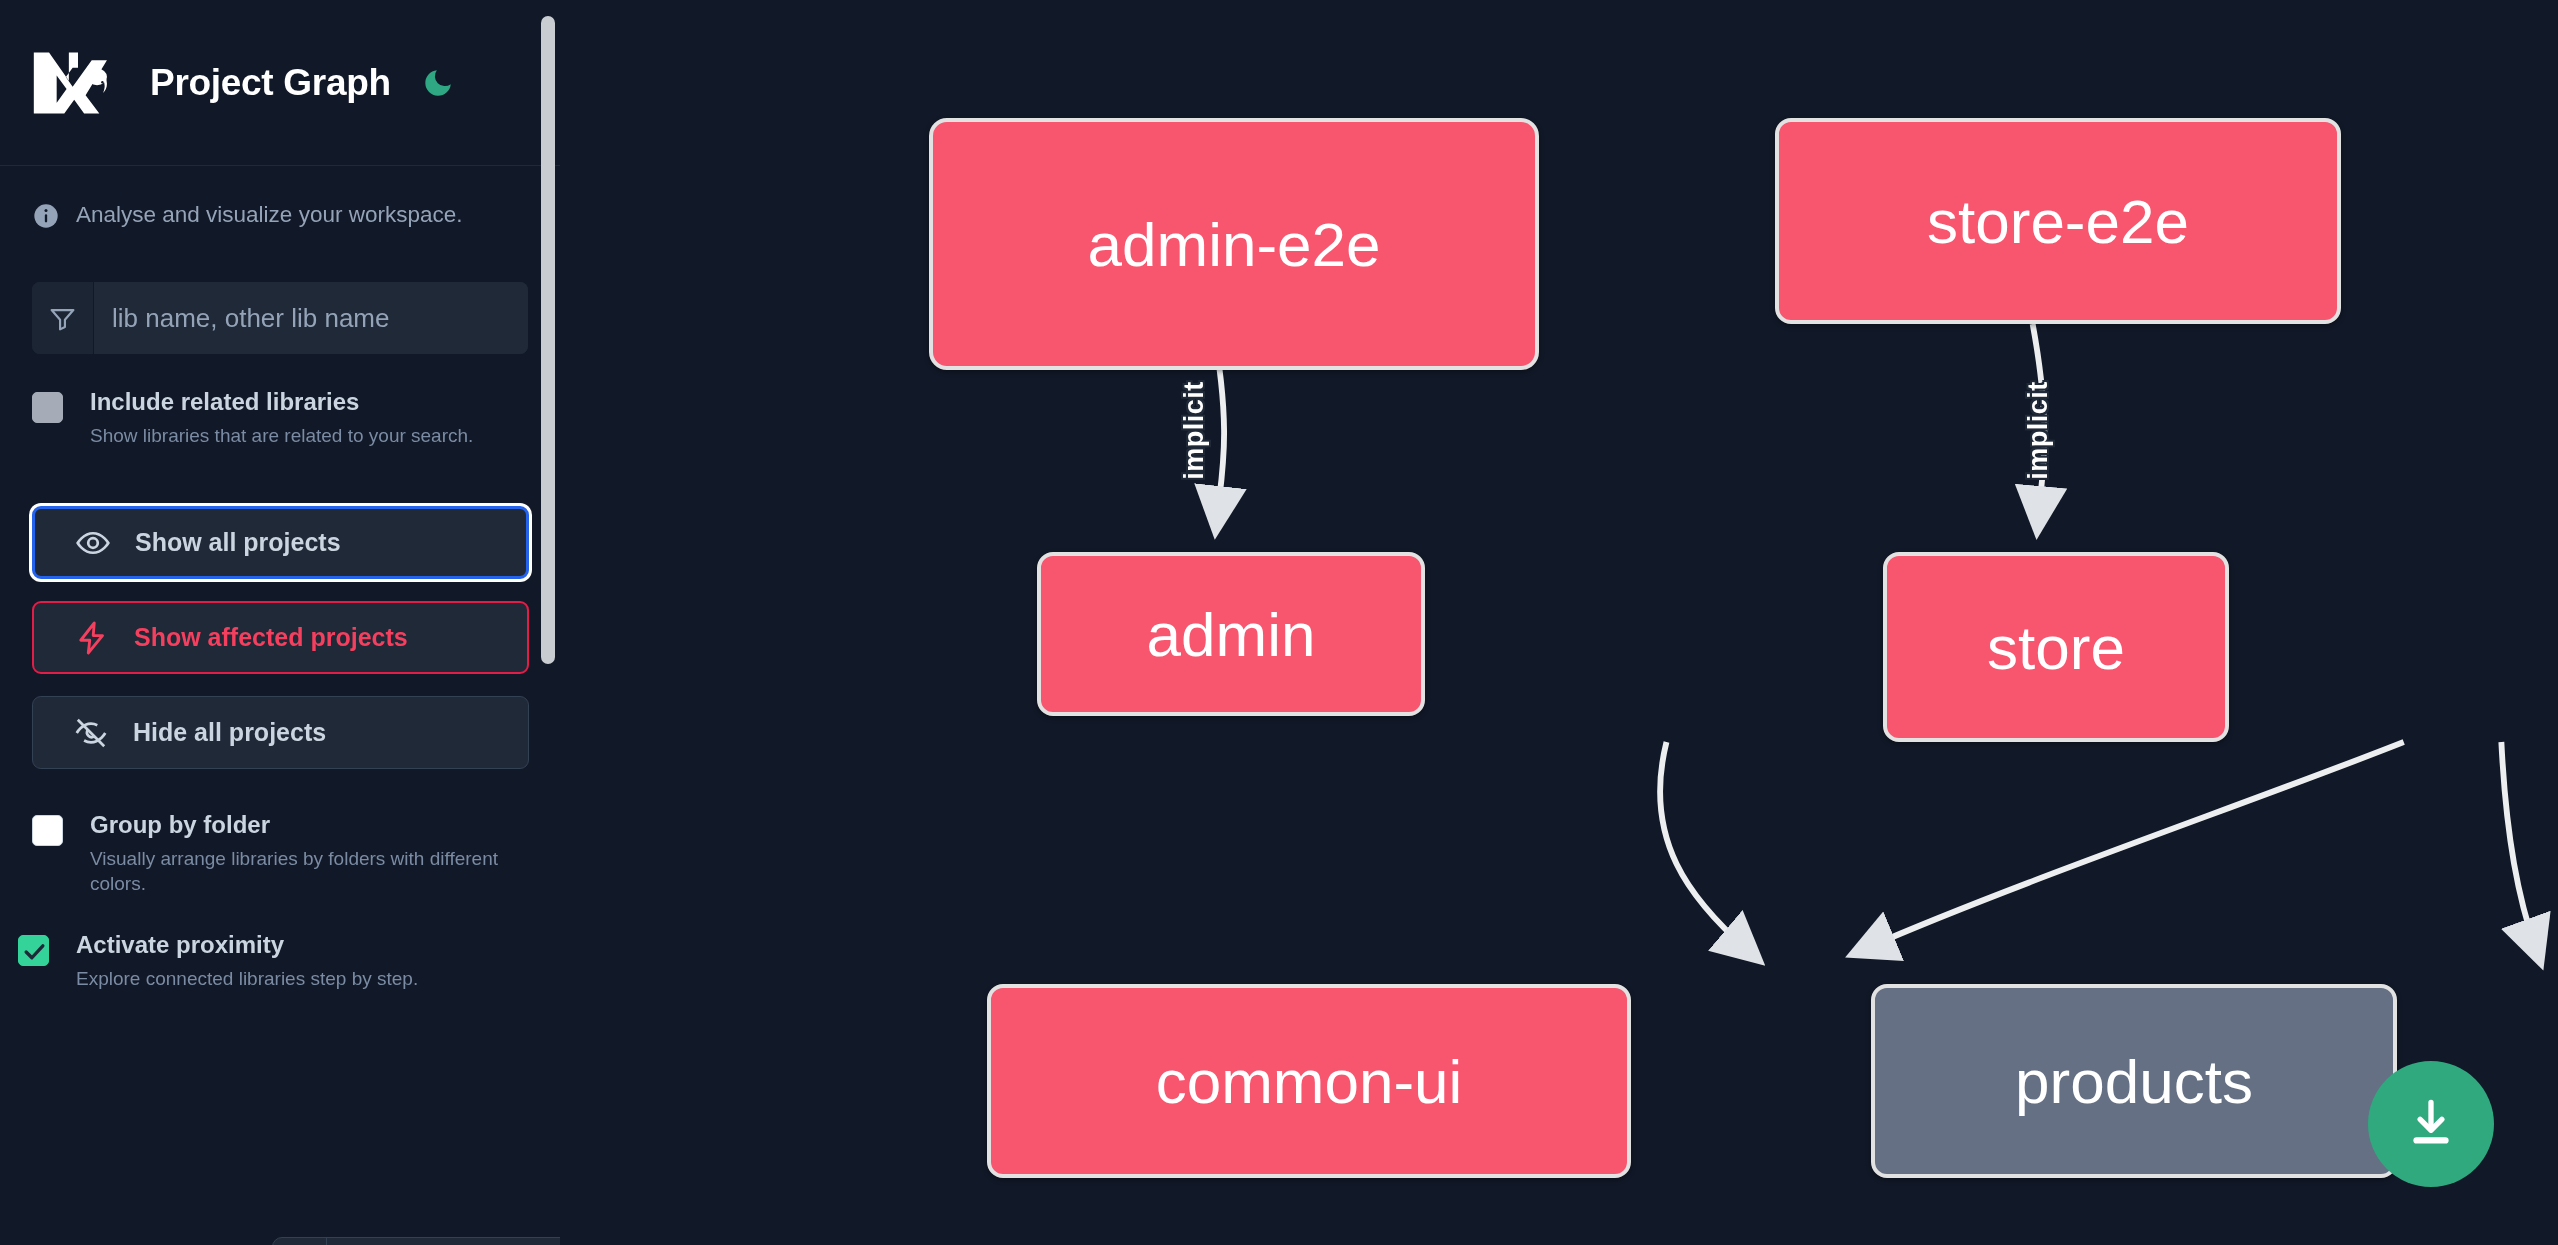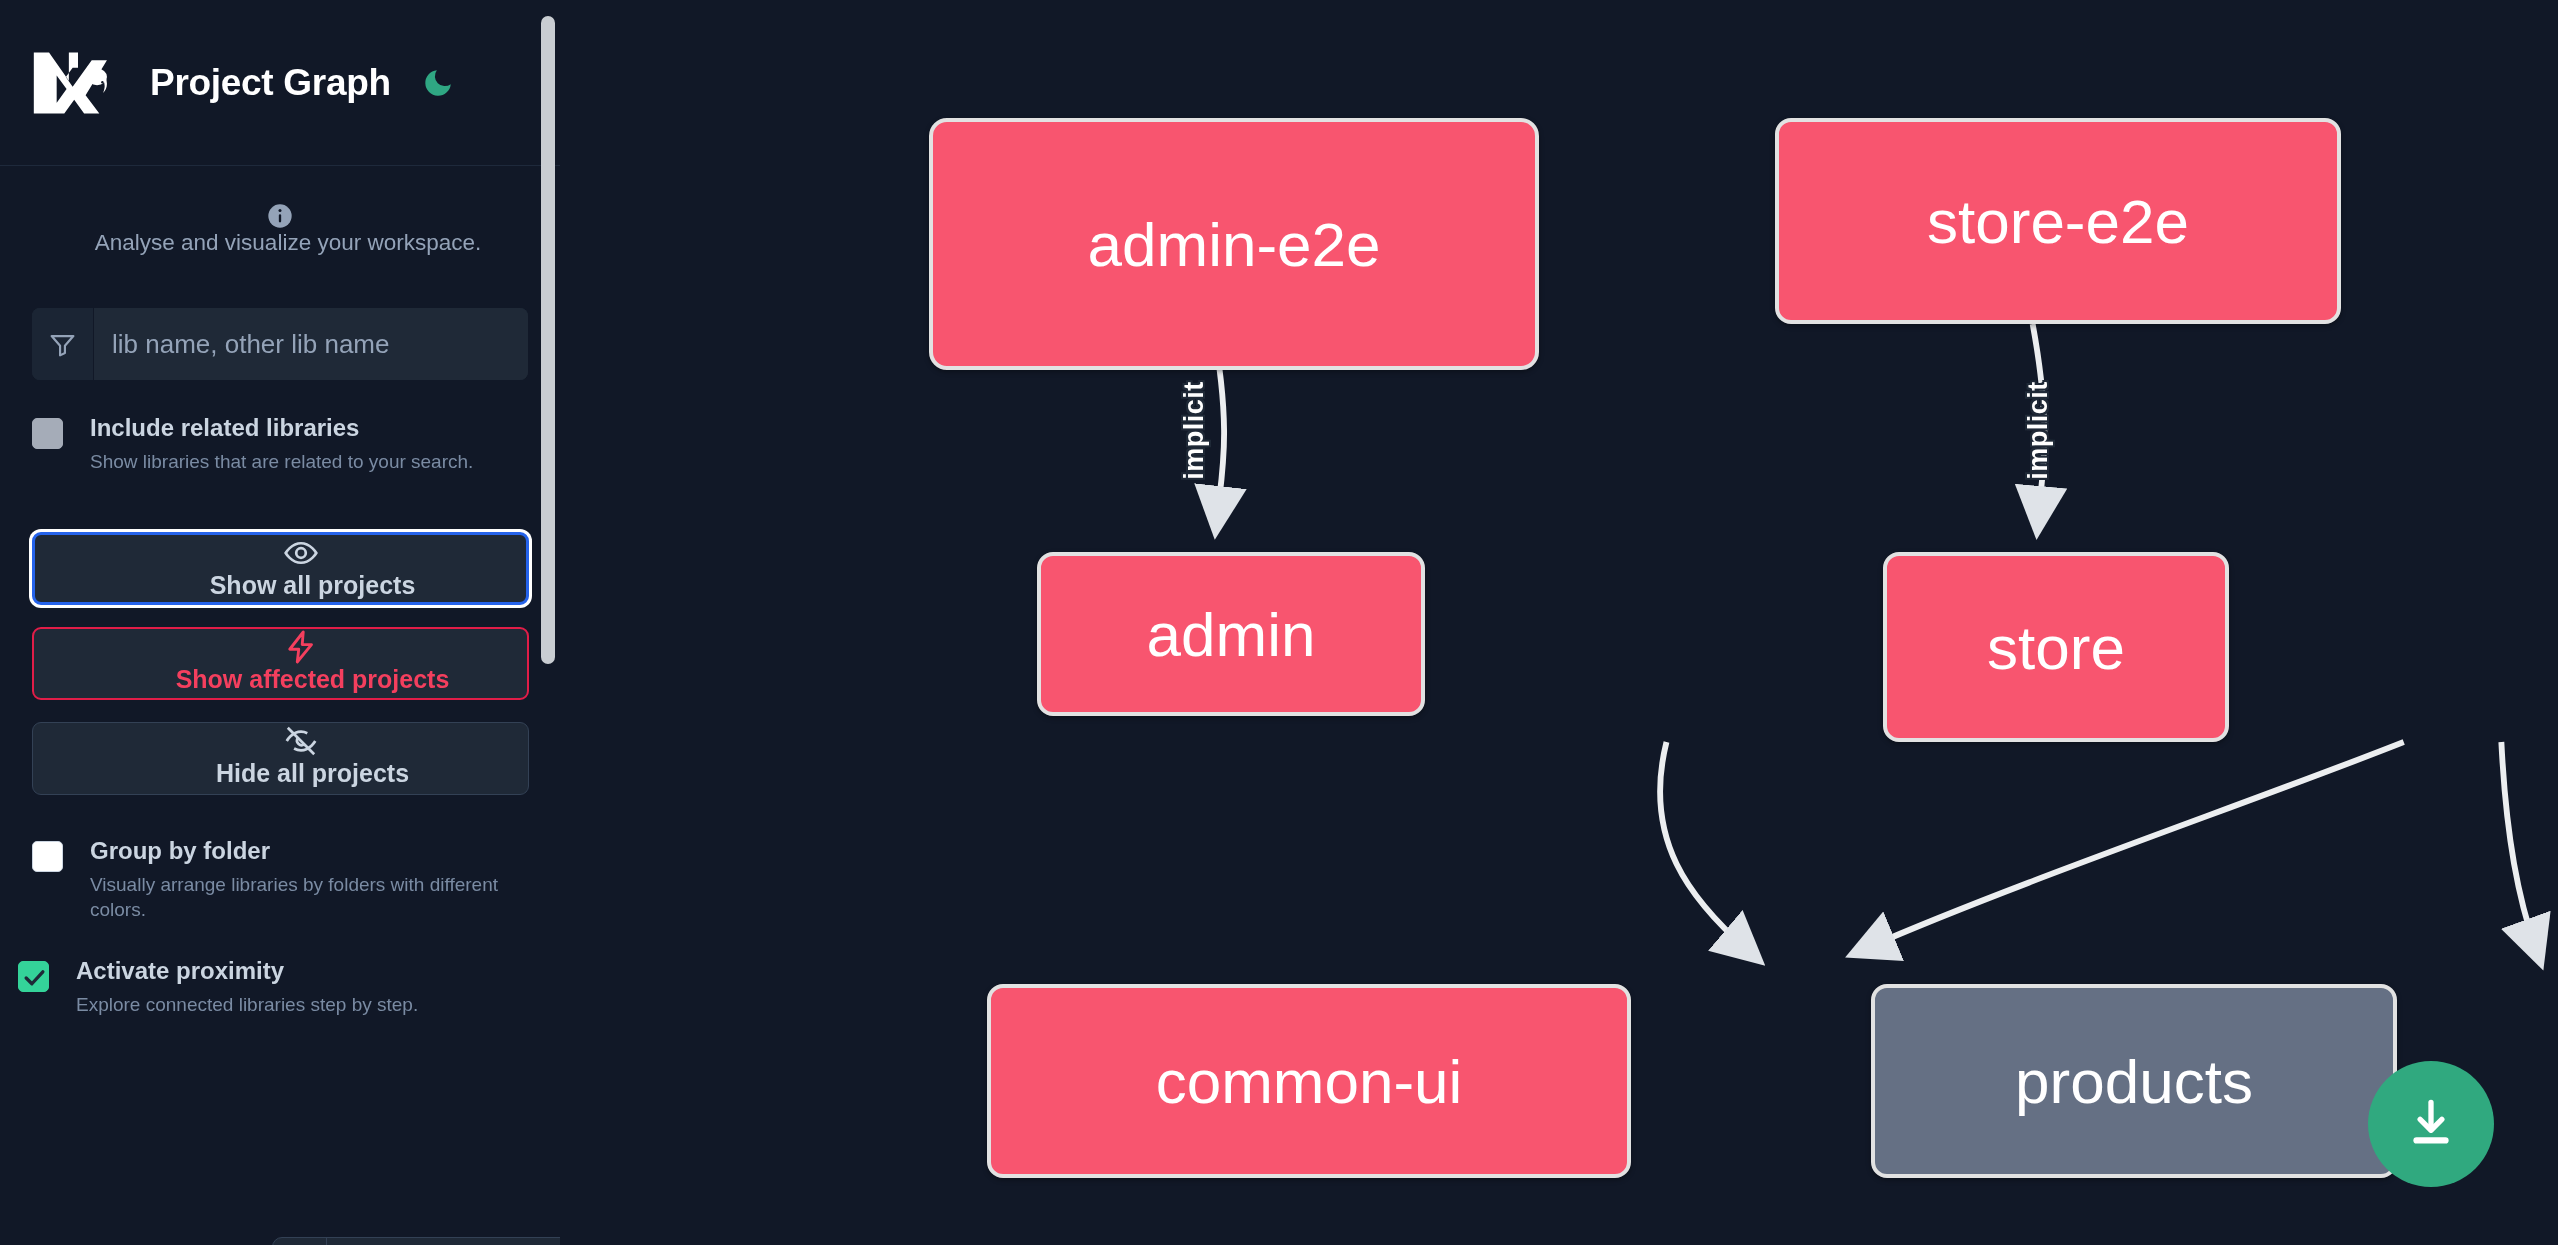--- a/index.html
+++ b/index.html
@@ -32,23 +32,22 @@
     color: #ffffff;
     font-size: 37px;
     font-weight: 700;
     letter-spacing: -0.3px;
     margin-left: 26px;
     white-space: nowrap;
   }
   .moon-icon { margin-left: 30px; width:34px; height:34px; display:block; }
 
   .info-row {
-    display: flex; align-items: center;
+    display: flex; 
     padding: 36px 32px 0 32px;
-    flex-direction: column;
   }
   .info-icon { width: 28px; height: 28px; flex:0 0 28px; }
   .info-text {
     color: #94a3b8;
     font-size: 22.5px;
     margin-left: 16px;
     white-space: nowrap;
   }
 
   .filter-wrap {
@@ -102,21 +101,20 @@
     position: relative;
     display:flex; align-items:center;
     height: 73px;
     width: 497px;
     border-radius: 9px;
     background: #1f2937;
     padding-left: 40px;
     margin-bottom: 22px;
     border: 1px solid #334155;
     cursor: pointer;
-    flex-direction: column;
   }
   .gbtn .gi { width:36px; height:36px; flex:0 0 36px; display:block; }
   .gbtn .gl { margin-left: 24px; font-size:25px; font-weight:700; color:#cbd5e1; white-space:nowrap;}
   .gbtn.focused {
     border: 3px solid #2563eb;
     box-shadow: 0 0 0 3px #ffffff;
   }
   .gbtn.danger { border: 2px solid #e11d48; }
   .gbtn.danger .gl { color:#f43f5e; }
 

